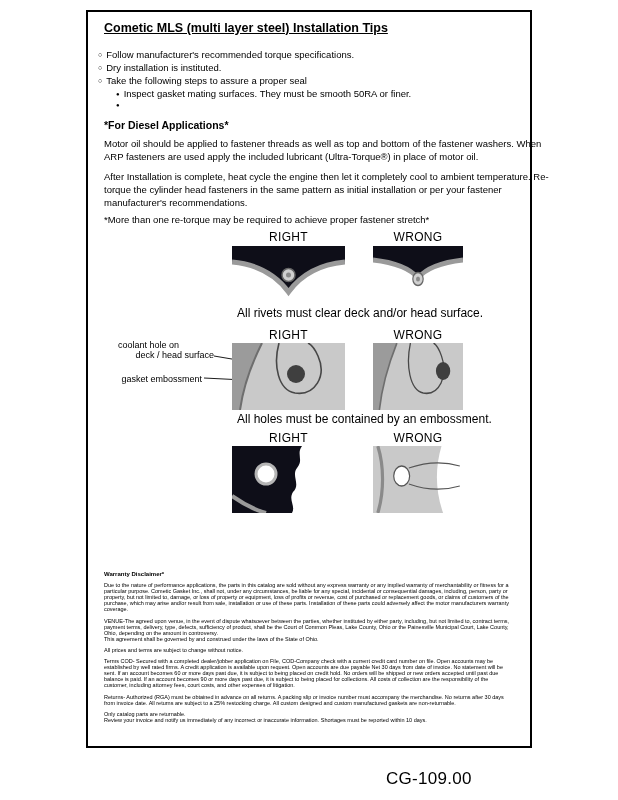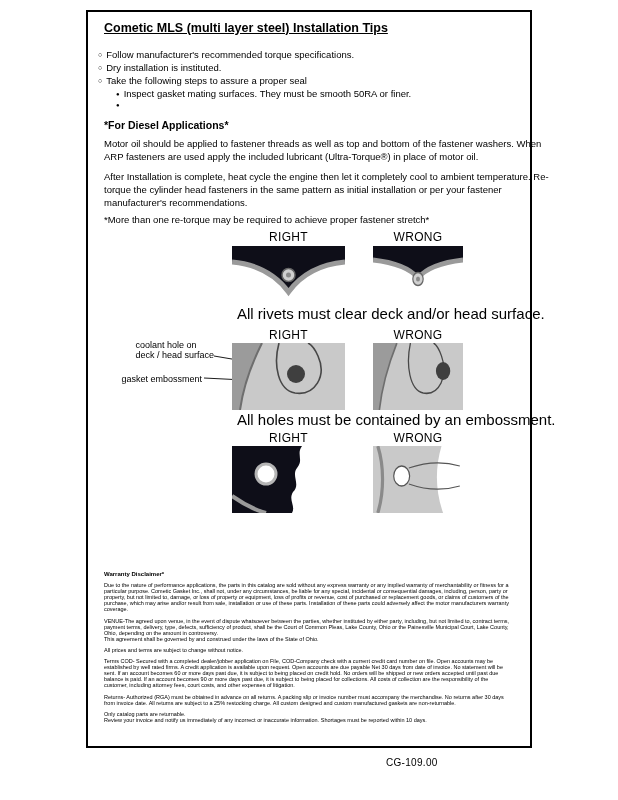--- a/index.html
+++ b/index.html
@@ -11,27 +11,27 @@
   .abs { position:absolute; }
   .frame { position:absolute; left:86px; top:10px; width:446px; height:738px; border:2px solid #000; }
   .title { left:104px; top:21px; font-size:12.5px; font-weight:bold; text-decoration:underline; white-space:nowrap; }
   .line { font-size:9.5px; line-height:13px; white-space:nowrap; display:flex; align-items:baseline;text-align:right; }
   .marker-open { font-size:7px; margin-right:4px; position:relative; top:-1px; }
   .marker-solid { font-size:6px; margin-right:4px; position:relative; top:-1px; }
   .heading { font-size:10.5px; font-weight:bold; white-space:nowrap; }
   .para { font-size:9.5px; line-height:13px; width:447px; }
   .note { font-size:9.5px; white-space:nowrap; }
   .fig-label { font-size:12px; text-align:center; letter-spacing:0.3px; }
-  .caption { font-size:15px; line-height:11.5px; white-space:pre-line; }
+  .caption { font-size:12px; line-height:11.5px; white-space:pre-line; }
   .callout { font-size:9px; line-height:10px; white-space:nowrap; }
   .warranty { font-size:5.5px; line-height:6.1px; }
   .warranty .w-head { font-size:6px; font-weight:bold; margin:0 0 5px 0; }
   .warranty p { margin:0 0 5px 0; white-space:pre-line; }
   .warranty p.nogap { margin-bottom:0; }
-  .footer { font-size:10px; letter-spacing:0.3px; white-space:nowrap; }
+  .footer { font-size:17px; letter-spacing:0.3px; white-space:nowrap;margin-top:12px; }
   svg { display:block; }
 </style>
 </head>
 <body>
 
 <div class="page">
 
   <div class="frame"></div>
 
   <div class="abs title">Cometic MLS (multi layer steel) Installation Tips</div>
@@ -80,21 +80,21 @@
       <path d="M0,14 C22,16 44,20 56.5,32 C69,20 91,16 113,14" fill="none" stroke="#9a9a9a" stroke-width="5"></path>
       <circle cx="56.5" cy="33" r="6.5" fill="#d0d0d0" stroke="#666666" stroke-width="1.5"></circle>
       <circle cx="56.5" cy="33" r="2.5" fill="#8a8a8a"></circle>
     </svg>
   </div>
   <div class="abs caption" style="left:237px; top:308px;">All rivets must clear deck and/or head surface.</div>
 
   <div class="abs fig-label" style="left:232px; top:328px; width:113px;">RIGHT</div>
   <div class="abs fig-label" style="left:373px; top:328px; width:90px;">WRONG</div>
 
-  <div class="abs callout" style="left:118px; top:340px; width:96px; text-align:center;">coolant hole on</div>
+  <div class="abs callout" style="left:118px; top:340px; width:96px; text-align:left;">coolant hole on</div>
   <div class="abs callout" style="left:118px; top:350px; width:96px; text-align:right;">deck / head surface</div>
   <div class="abs callout" style="left:106px; top:374px; width:96px; text-align:right;">gasket embossment</div>
 
   <svg class="abs" style="left:200px; top:344px;" width="100" height="45" viewBox="0 0 100 45">
     <path d="M14,12 L97,26" stroke="#000000" stroke-width="0.9" fill="none"></path>
     <path d="M4,34 L64,37" stroke="#000000" stroke-width="0.9" fill="none"></path>
   </svg>
 
   <div class="abs" style="left:232px; top:343px;">
     <svg width="113" height="67" viewBox="0 0 113 67" preserveAspectRatio="none">

